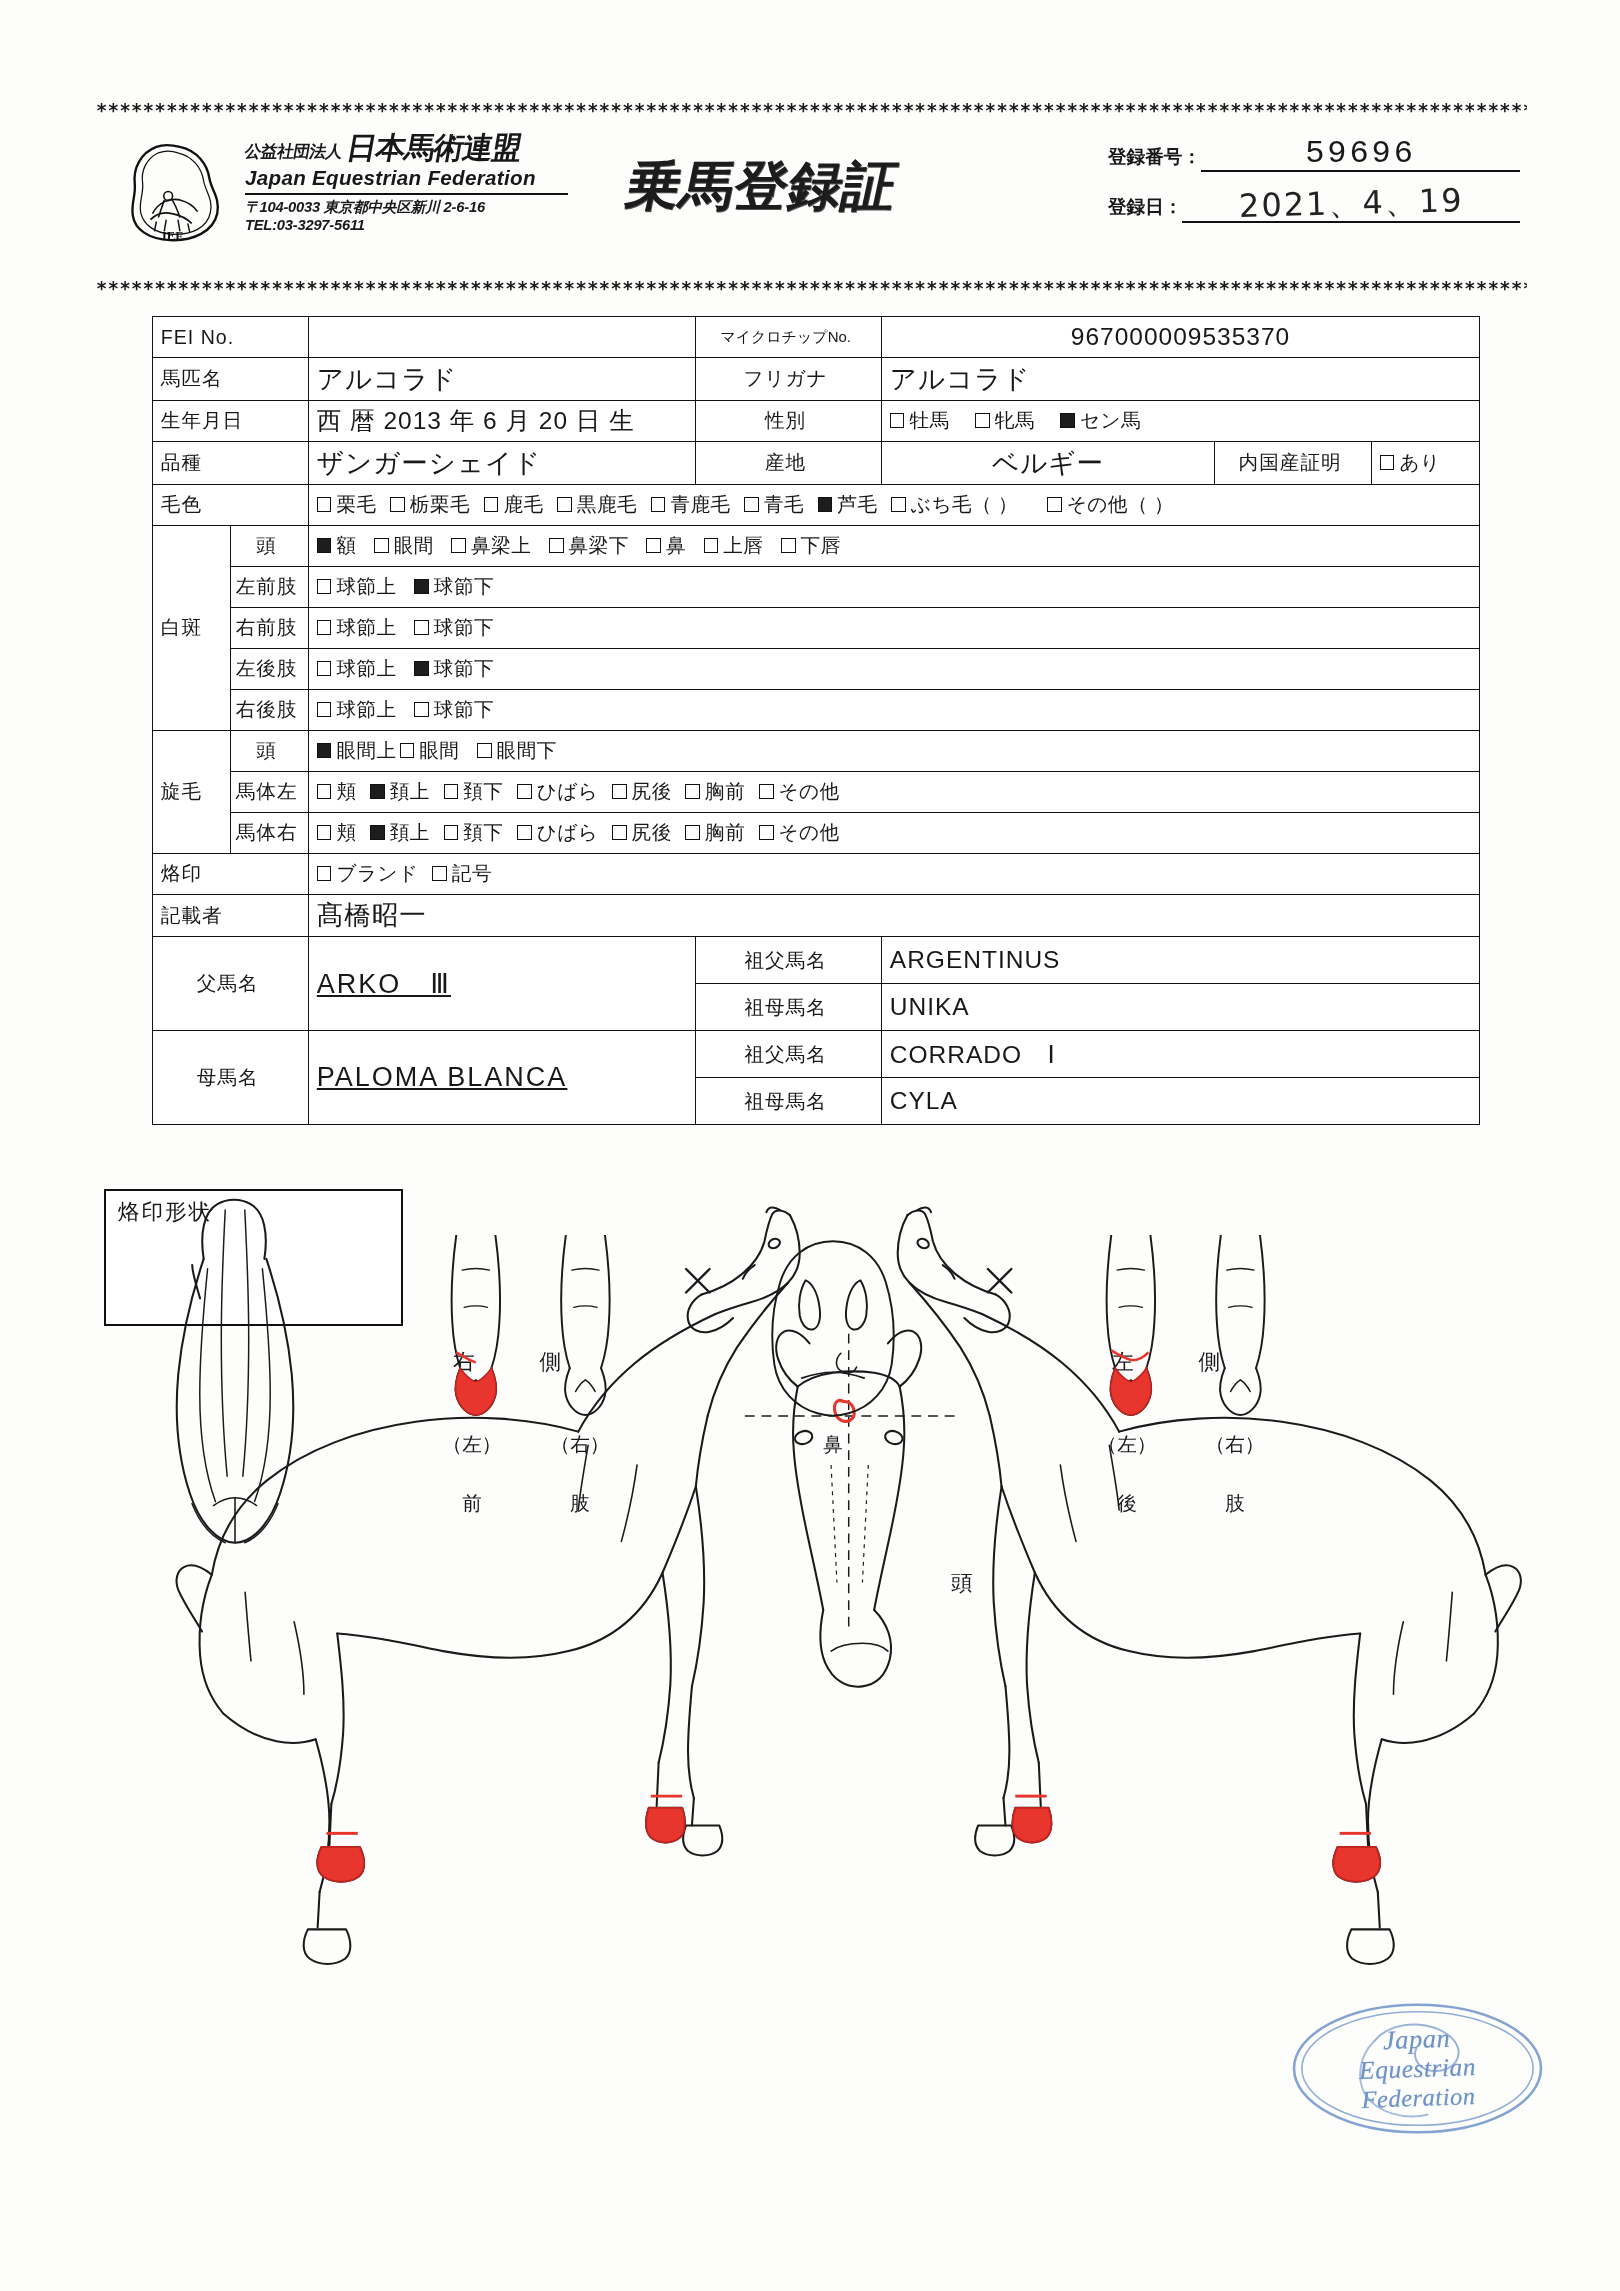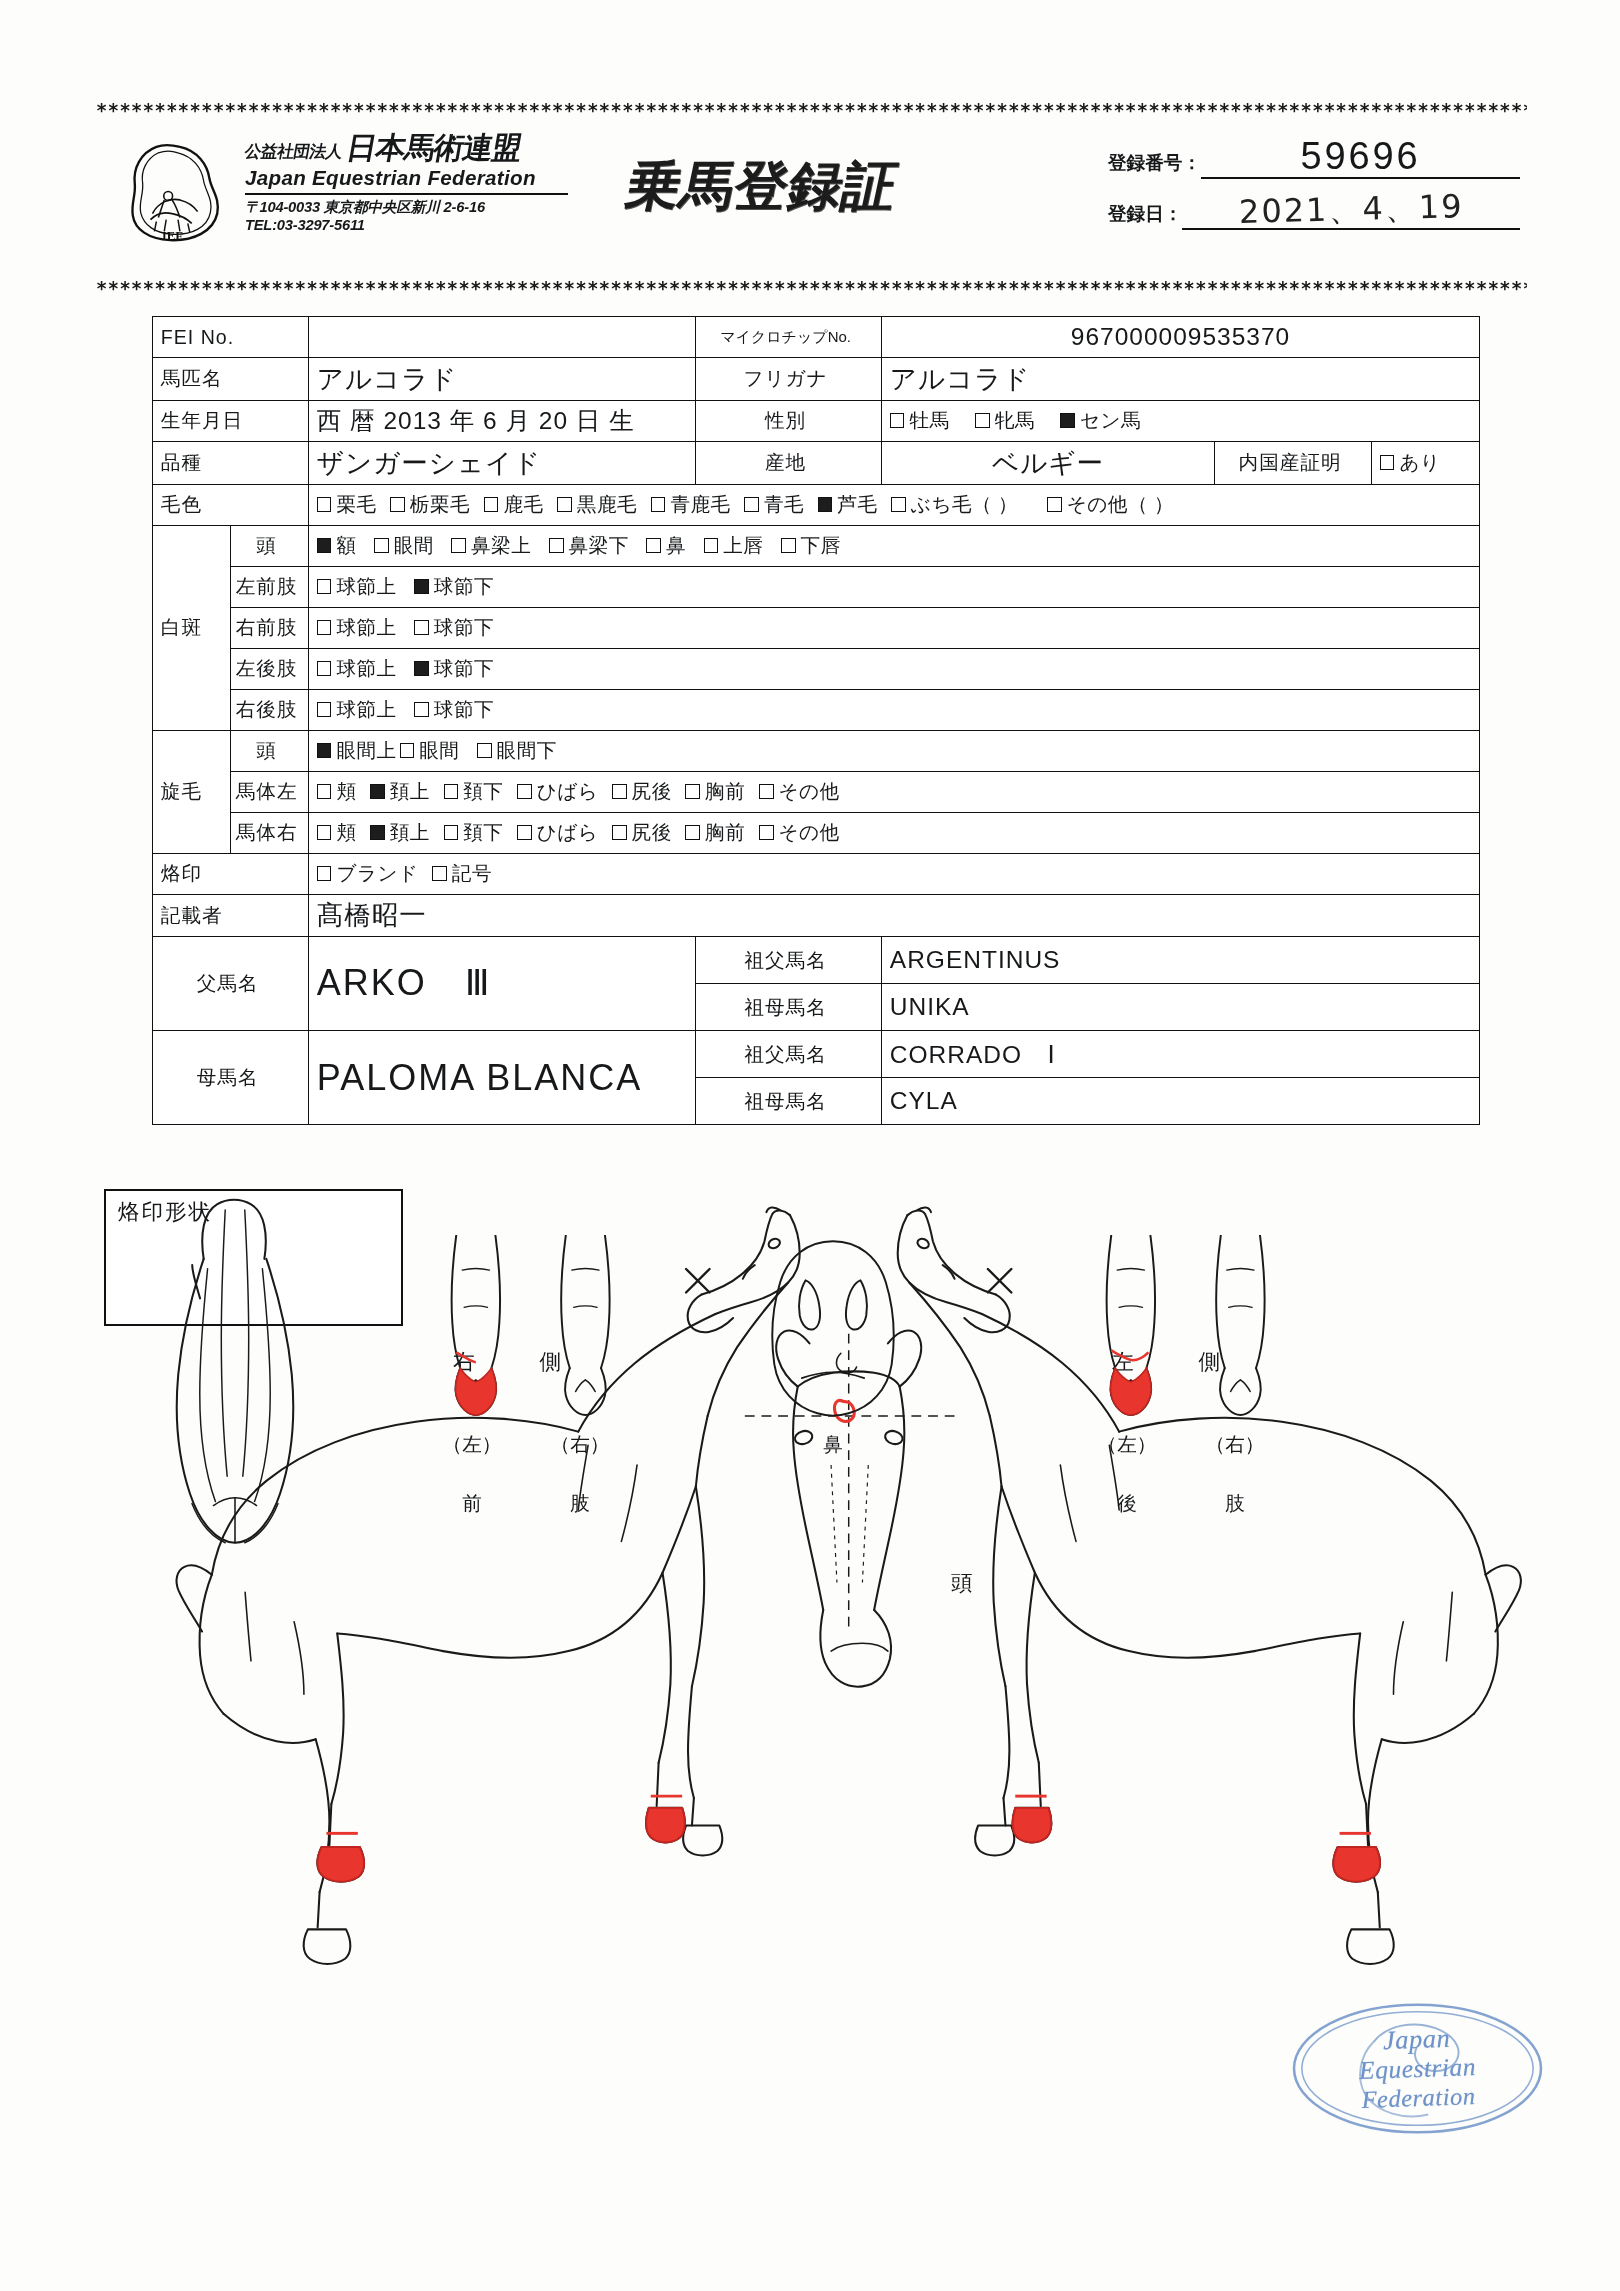--- a/index.html
+++ b/index.html
@@ -71,21 +71,21 @@
     letter-spacing: 1px;
     color:#1c1c1c;
     text-shadow: 1px 1px 0 #555;
   }
 
   .reg-box { position:absolute; left:1108px; top:9.8px; width:412px; }
   .reg-row { display:flex; align-items:flex-end; margin-bottom:13.7px; }
   .reg-label { font-size:18.6px; font-weight:600; white-space:nowrap; padding-bottom:2.9px;}
   .reg-val-wrap { flex:1; border-bottom:2.5px solid #111; text-align:center; }
   .reg-num {
-    font-size: 38px; letter-spacing: 2.9px; font-family:Liberation Sans, sans-serif;
+    font-size: 32px; letter-spacing: 2.9px; font-family:Liberation Mono, monospace;
     line-height:1.05;
     margin-top:36px;
   }
   .reg-date {
     font-size: 32px; letter-spacing: 2px;
     font-family: "DejaVu Sans", sans-serif;
     transform: rotate(-1.5deg);
     display:inline-block;
     line-height:1.1;
     color:#222;
@@ -124,21 +124,21 @@
   .cks { display:flex; flex-wrap:nowrap; align-items:flex-end; gap:0; font-size:19.6px; }
   .ck { display:inline-flex; align-items:center; white-space:nowrap; margin-right:15.7px; }
   .box {
     display:inline-block; width:14.7px; height:14.7px;
     border:1.8px solid #111; margin-right:4.9px; background:#fff;
     flex:none;
   }
   .box.on { background:#1d1d1d; }
   .ck span { letter-spacing:0.5px; }
 
-  .ped-name { font-size:36px; letter-spacing:2px; padding-left:13.7px; }
+  .ped-name { font-size:27px; letter-spacing:2px; padding-left:13.7px;text-decoration:underline; }
 
   
   .diagram { position:absolute; left:0; top:1171px; width:1620px; height:1117px; }
   .brand-box {
     position:absolute; left:104px; top:17.6px; width:299px; height:137px;
     border:2px solid #111; background:#fff;
   }
   .brand-box-label { position:absolute; left:11.8px; top:6.9px; font-size:21.6px; letter-spacing:2px; }
 
   .side-label {

